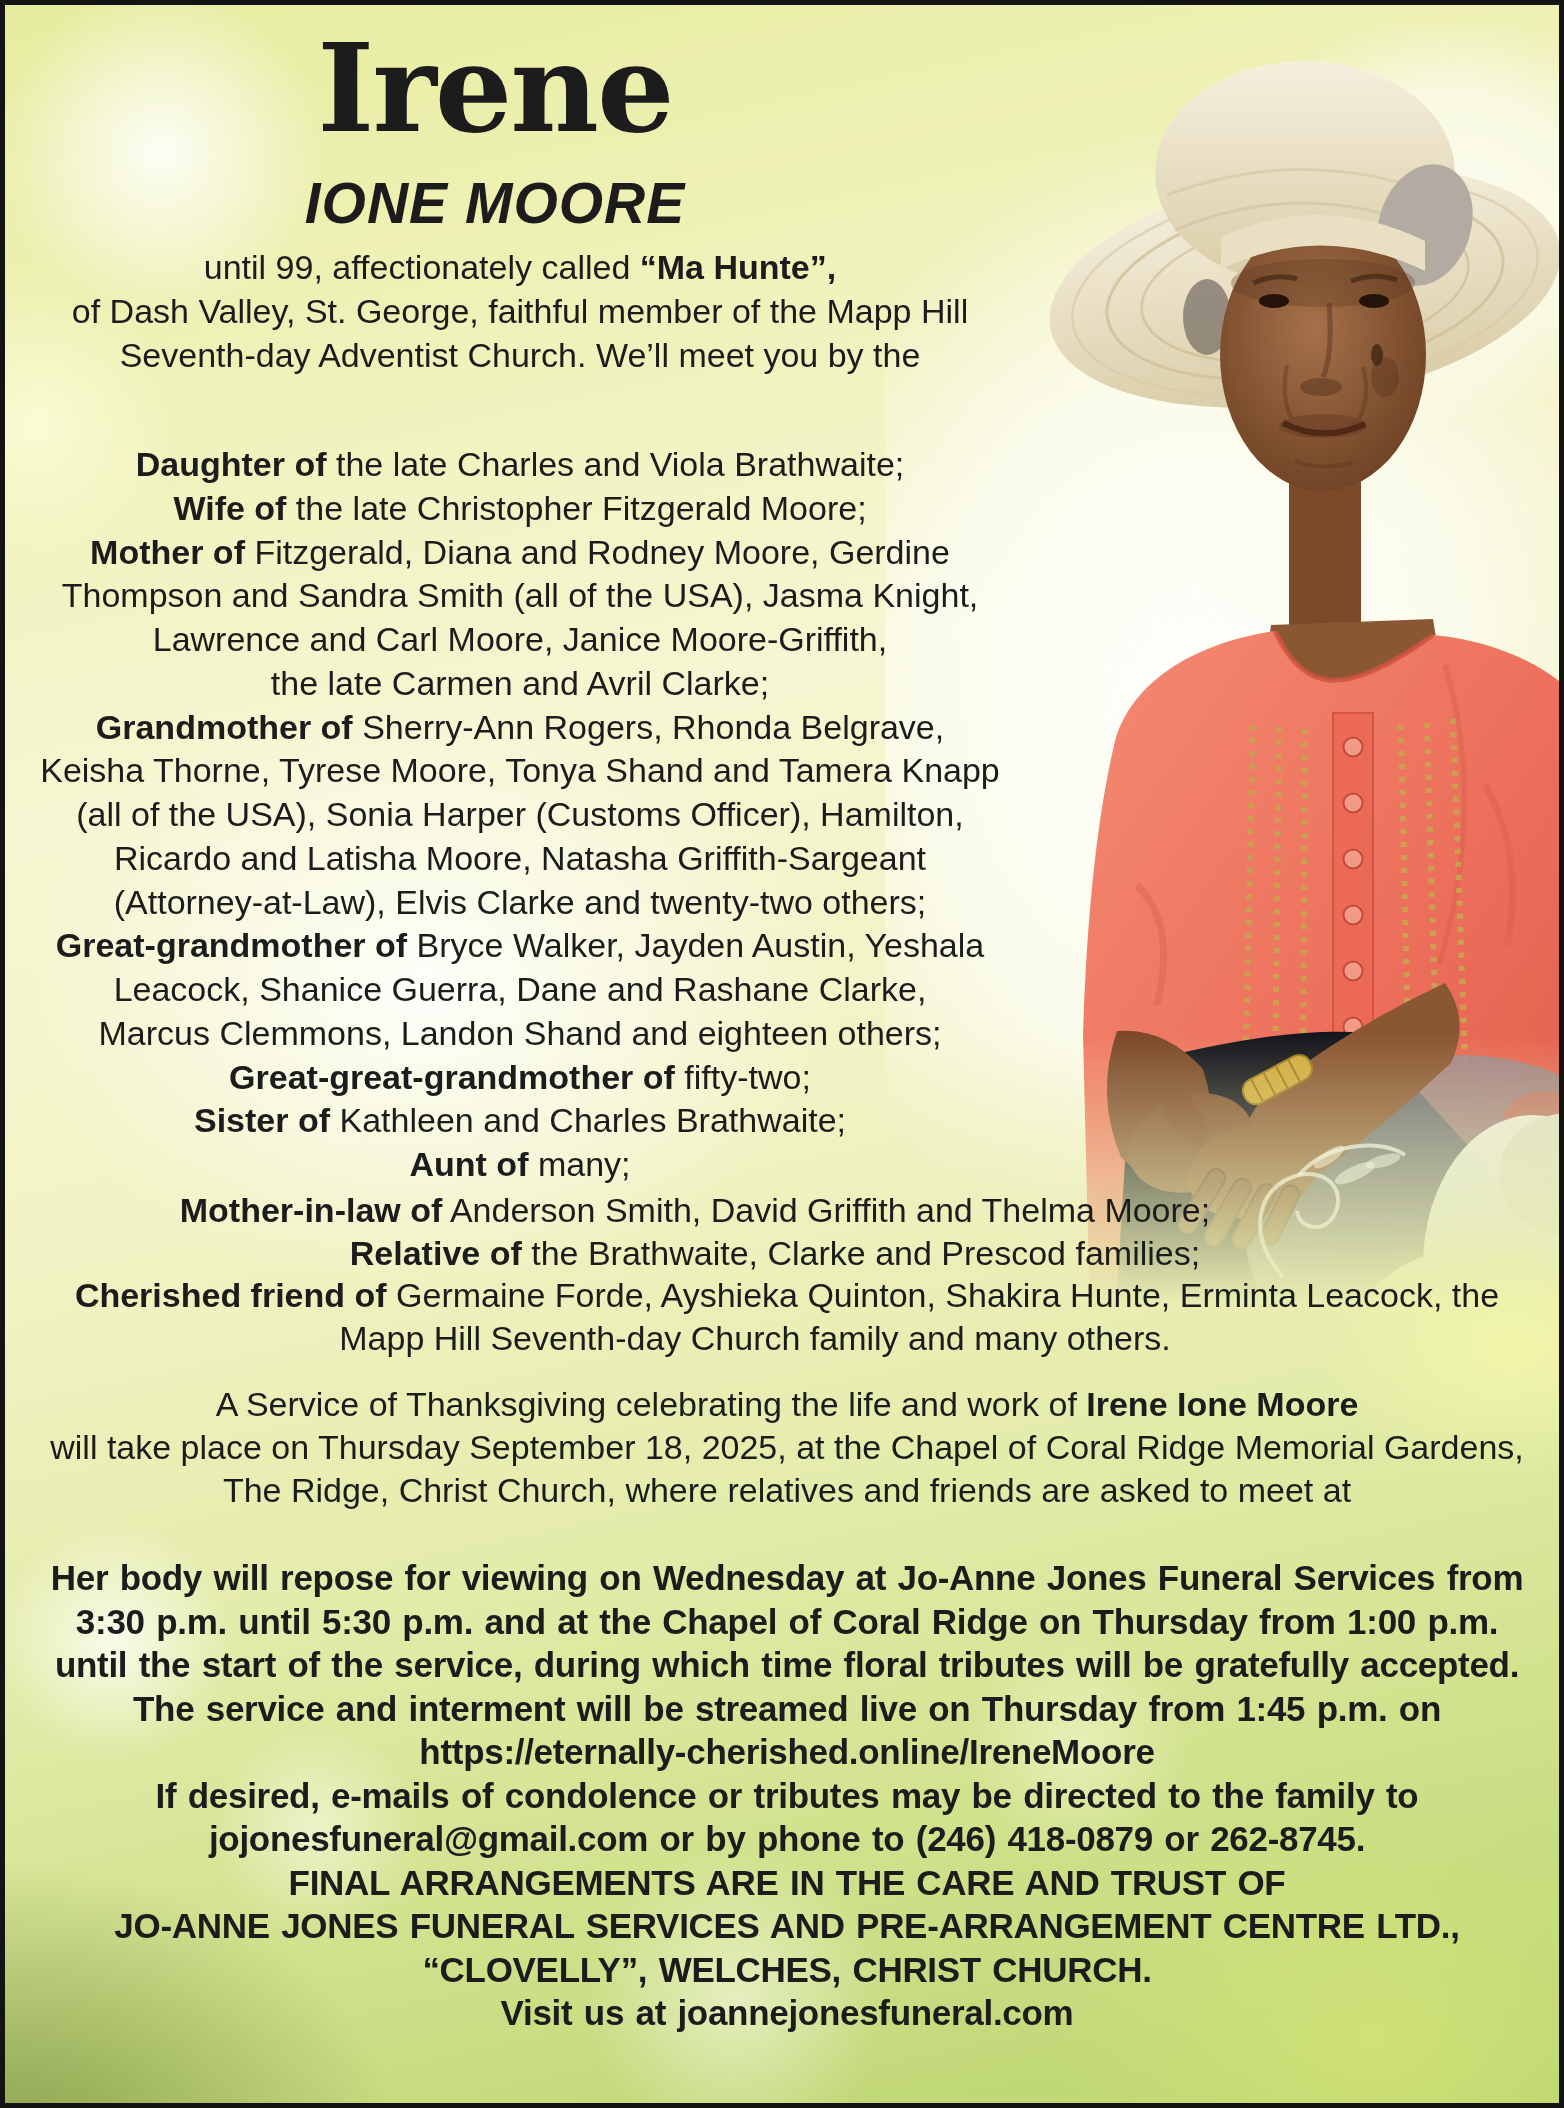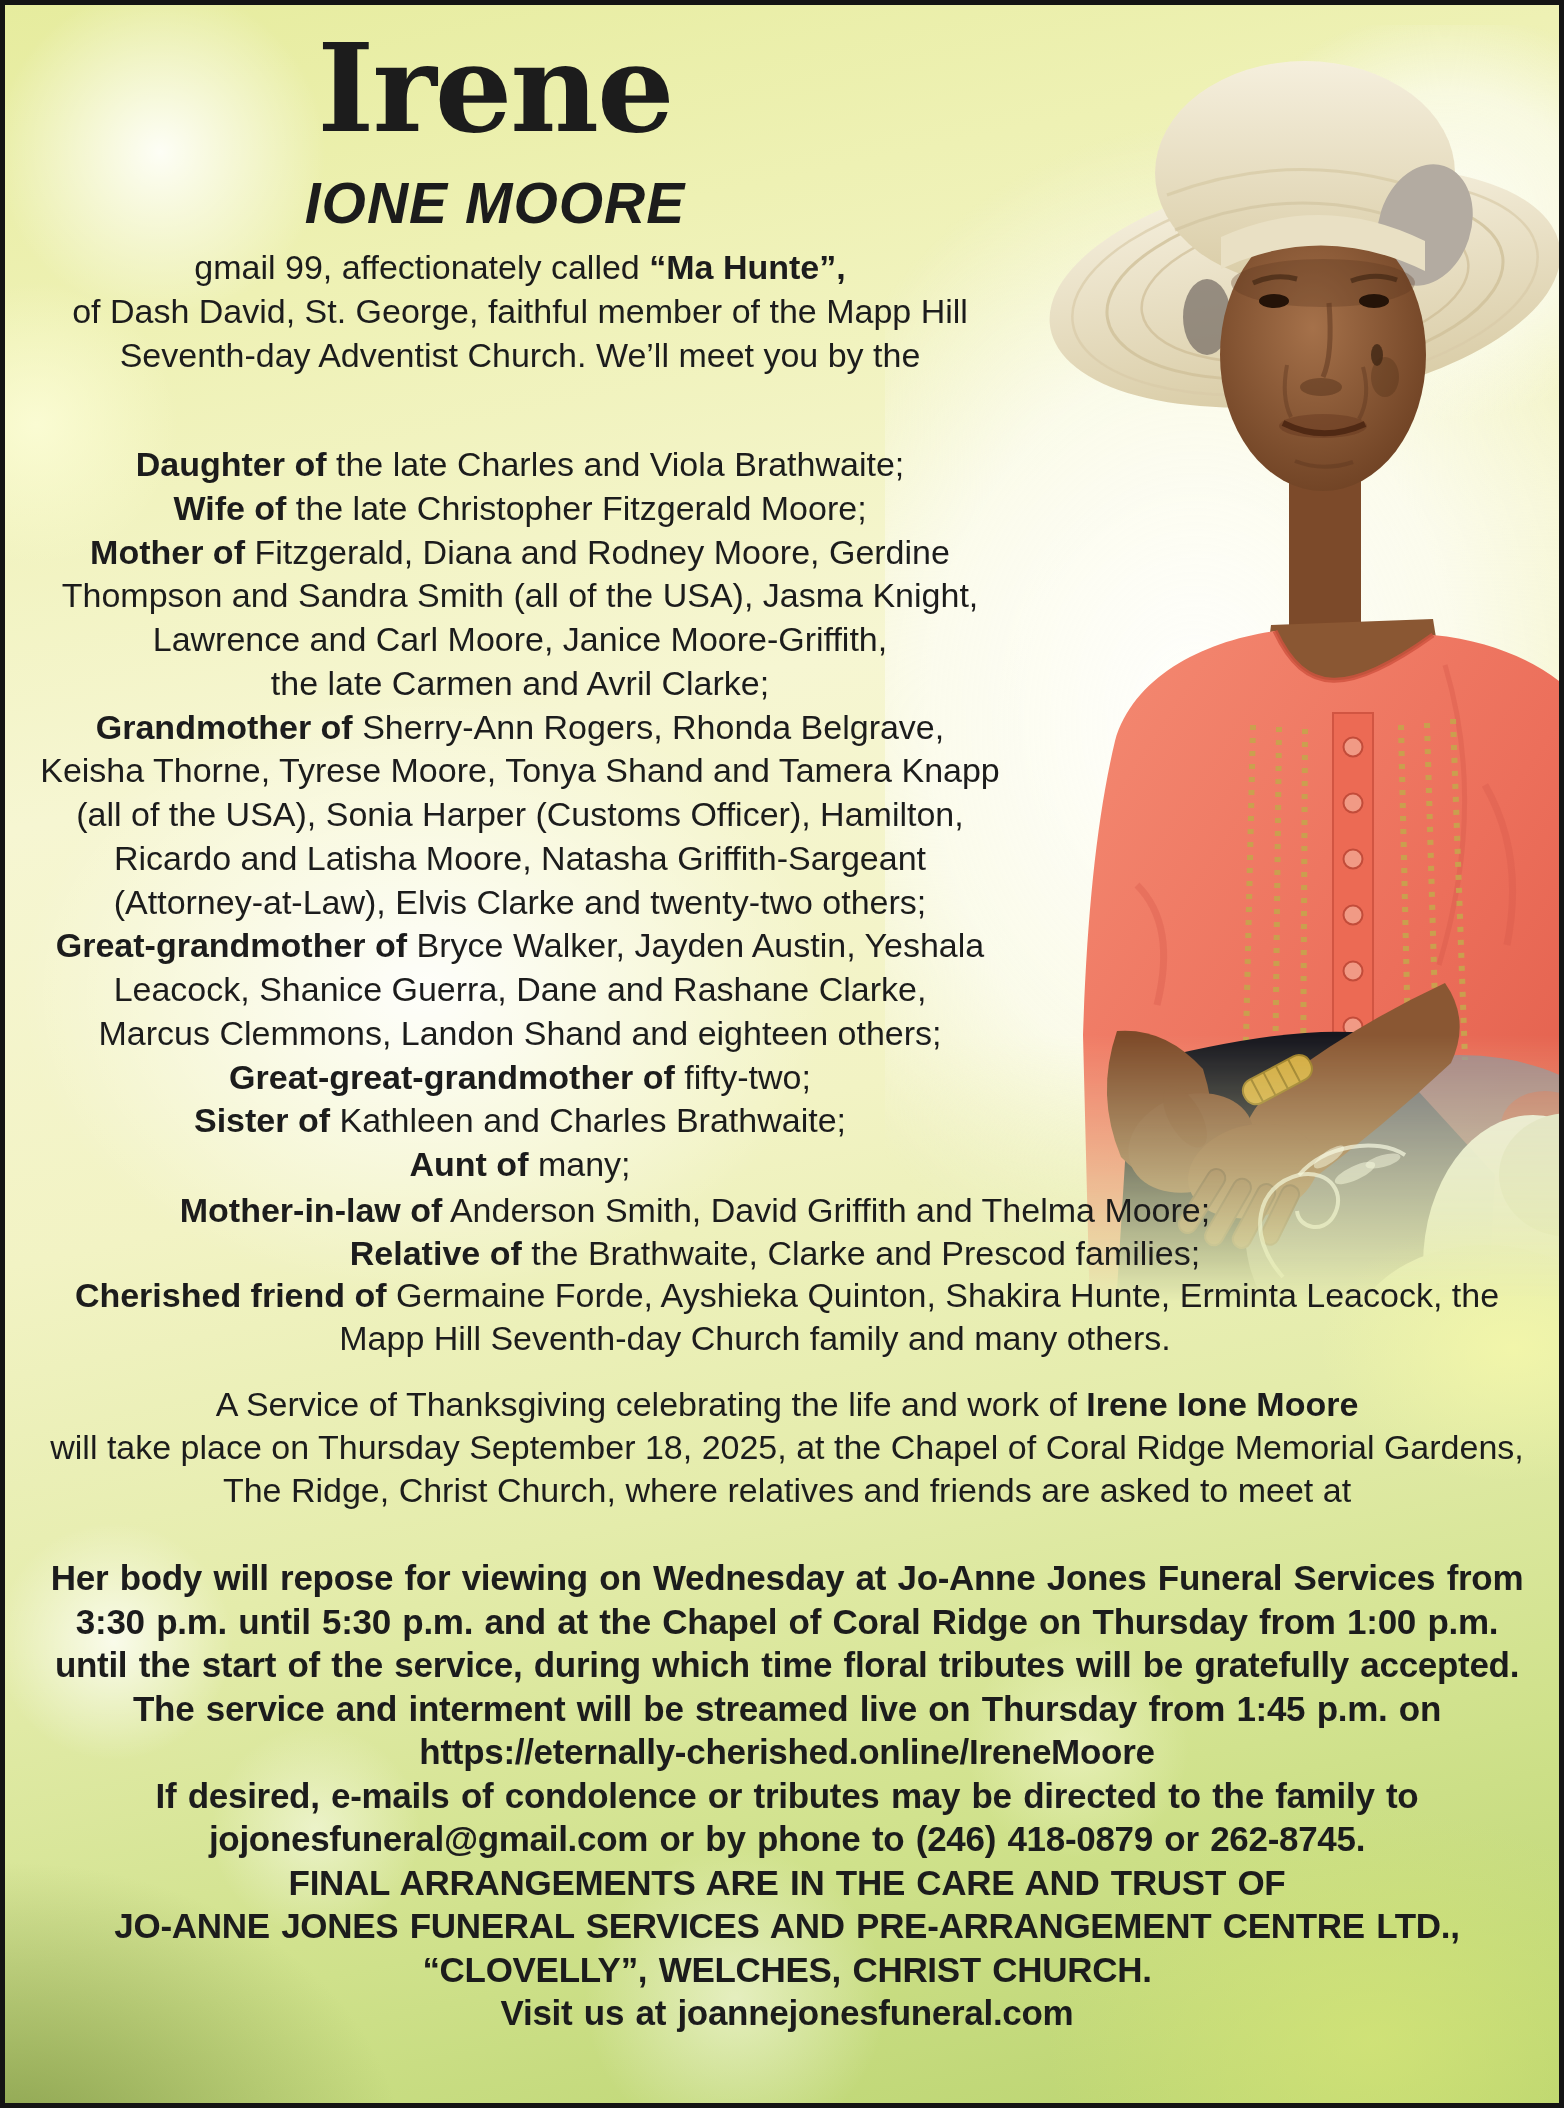--- a/index.html
+++ b/index.html
@@ -181,22 +181,22 @@
         <ellipse cx="600" cy="1330" rx="140" ry="110" fill="#eef2da"></ellipse>
         <ellipse cx="684" cy="1150" rx="70" ry="62" fill="#e7ecd2"></ellipse>
       </g>
     </svg>
   </div>
 
   <div class="txt script-title" style="left:35px;top:8px;width:910px;">Irene</div>
   <div class="txt caps-title" style="left:35px;top:166px;width:910px;">IONE MOORE</div>
 
   <div class="txt" style="left:35px;top:240px;width:960px;">
-    <div class="ln"><span>gmail 99, affectionately called </span><b>“Ma Hunte”,</b></div>
-    <div class="ln"><span>of Dash David, St. George, faithful member of the Mapp Hill</span></div>
+    <div class="ln"><span>until 99, affectionately called </span><b>“Ma Hunte”,</b></div>
+    <div class="ln"><span>of Dash Valley, St. George, faithful member of the Mapp Hill</span></div>
     <div class="ln"><span>Seventh-day Adventist Church. We’ll meet you by the</span></div>
   </div>
 
   <div class="txt fam" style="left:35px;top:438px;width:960px;">
     <div class="ln"><b>Daughter of</b><span> the late Charles and Viola Brathwaite;</span></div>
     <div class="ln"><b>Wife of</b><span> the late Christopher Fitzgerald Moore;</span></div>
     <div class="ln"><b>Mother of</b><span> Fitzgerald, Diana and Rodney Moore, Gerdine</span></div>
     <div class="ln"><b></b><span>Thompson and Sandra Smith (all of the USA), Jasma Knight,</span></div>
     <div class="ln"><b></b><span>Lawrence and Carl Moore, Janice Moore-Griffith,</span></div>
     <div class="ln"><b></b><span>the late Carmen and Avril Clarke;</span></div>

